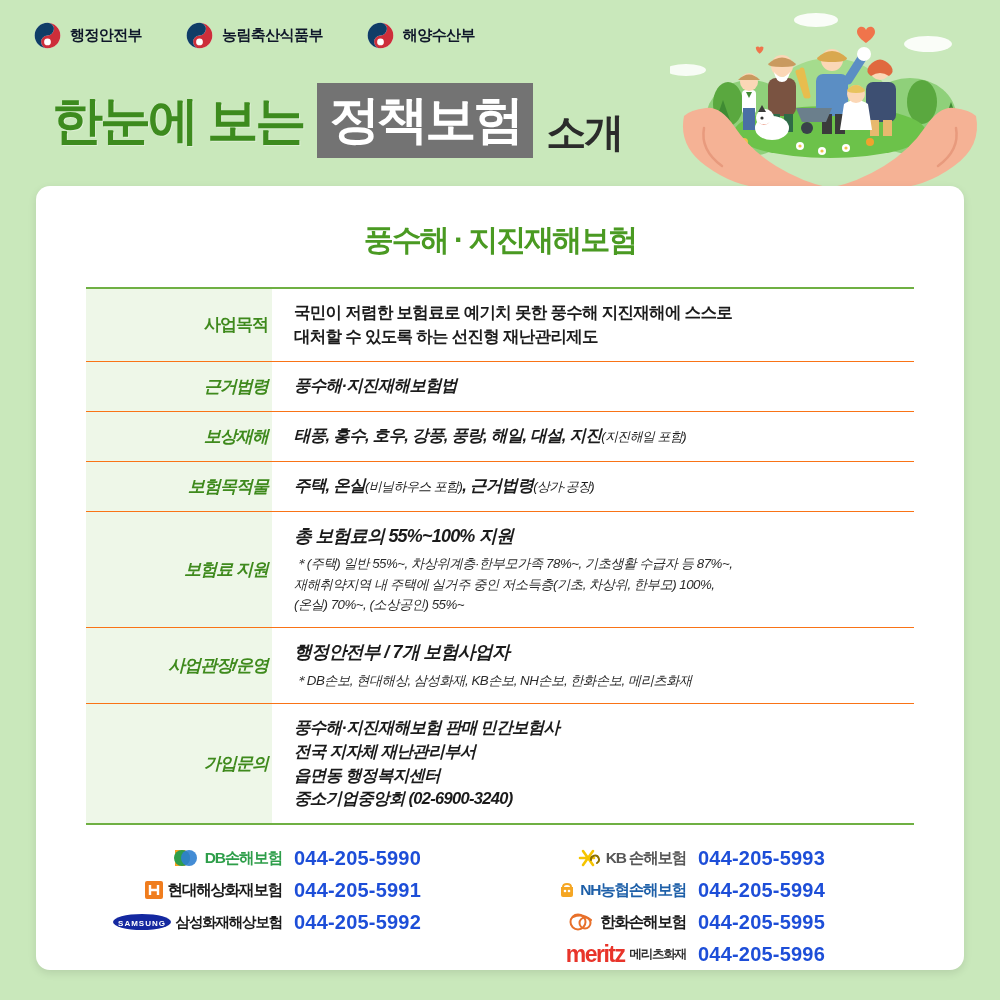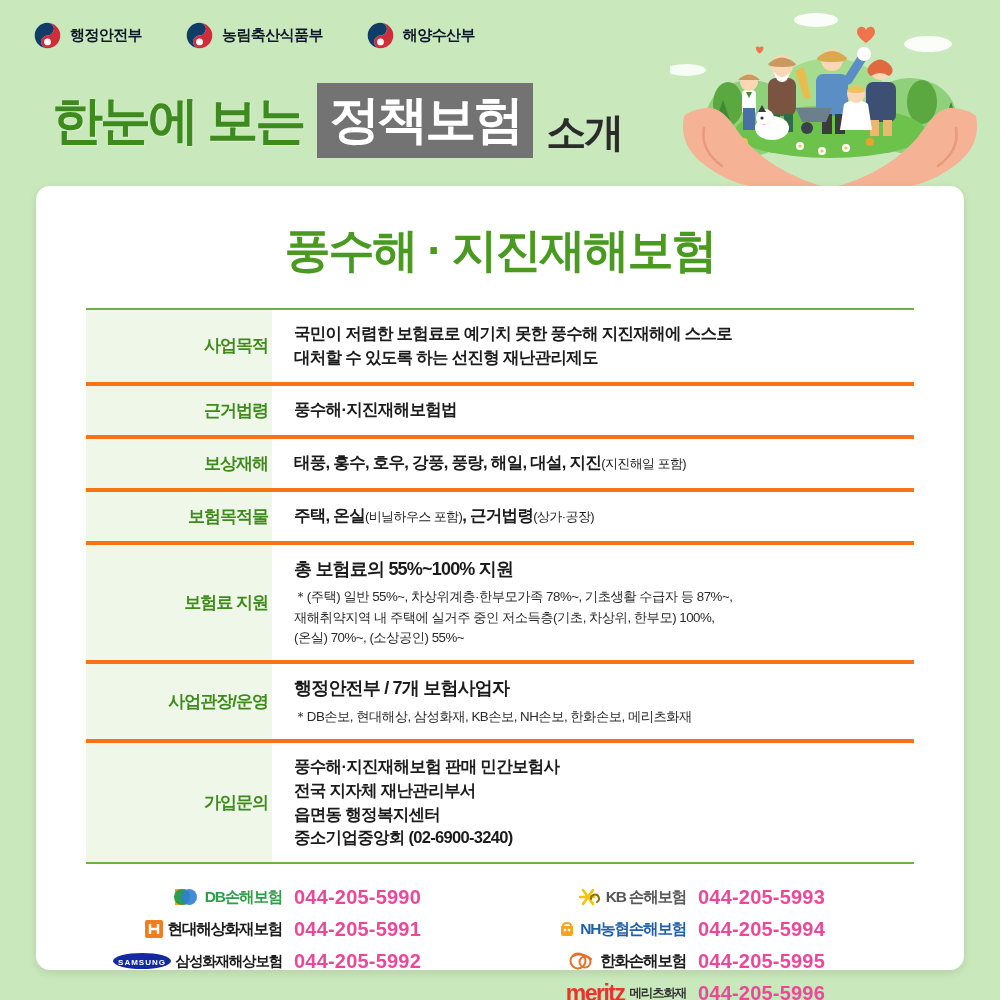--- a/index.html
+++ b/index.html
@@ -71,33 +71,33 @@
     top: 186px; left: 36px;
     width: 928px; height: 784px;
     background: #ffffff;
     border-radius: 14px;
     box-shadow: 0 3px 9px rgba(0,0,0,0.10);
     z-index: 3;
     padding: 0 50px;
   }
   .card-title {
     text-align: center;
-    font-size: 46px; font-weight: 800; color: #4a9a22;
+    font-size: 30px; font-weight: 800; color: #4a9a22;
     letter-spacing: -2px;
     padding-top: 34px; padding-bottom: 26px;
   }
 
   
   .info-table {
     width: 100%;
     border-collapse: collapse;
     border-top: 2.5px solid #6fb043;
     border-bottom: 2.5px solid #6fb043;
   }
-  .info-table tr + tr td { border-top: 4px solid #f97316; }
+  .info-table tr + tr td { border-top: 1px solid #f97316; font-style: italic; }
   .info-table td { vertical-align: middle; }
   .lbl {
     width: 186px;
     background: #eef7e8;
     text-align: right;
     font-size: 17px; font-weight: 800; color: #3f8a1d;
     letter-spacing: -1px;
     padding: 13px 4px;
     margin-left: 20px;
   }
@@ -135,21 +135,21 @@
     display: flex; align-items: center;
     height: 30px; margin-bottom: 2px;
   }
   .ins-logo {
     width: 178px;
     display: flex; align-items: center; justify-content: flex-end;
     gap: 5px;
     padding-right: 12px;
   }
   .ins-tel {
-    font-size: 20px; font-weight: 800; color: #ec4899;
+    font-size: 20px; font-weight: 800; color: #1d4ed8;
     letter-spacing: 0.2px; white-space: nowrap;
   }
   .ins-name { font-size: 15.5px; font-weight: 700; letter-spacing: -1.2px; white-space: nowrap; }
   .n-db { color: #2e9e4a; }
   .n-hyundai { color: #1a1a1a; }
   .n-samsung { color: #1a1a1a; font-size: 14.5px; }
   .n-kb { color: #575757; }
   .n-nh { color: #1d5fa8; }
   .n-hanwha { color: #1a1a1a; }
   .n-meritz { color: #333; font-size: 12.5px; }

